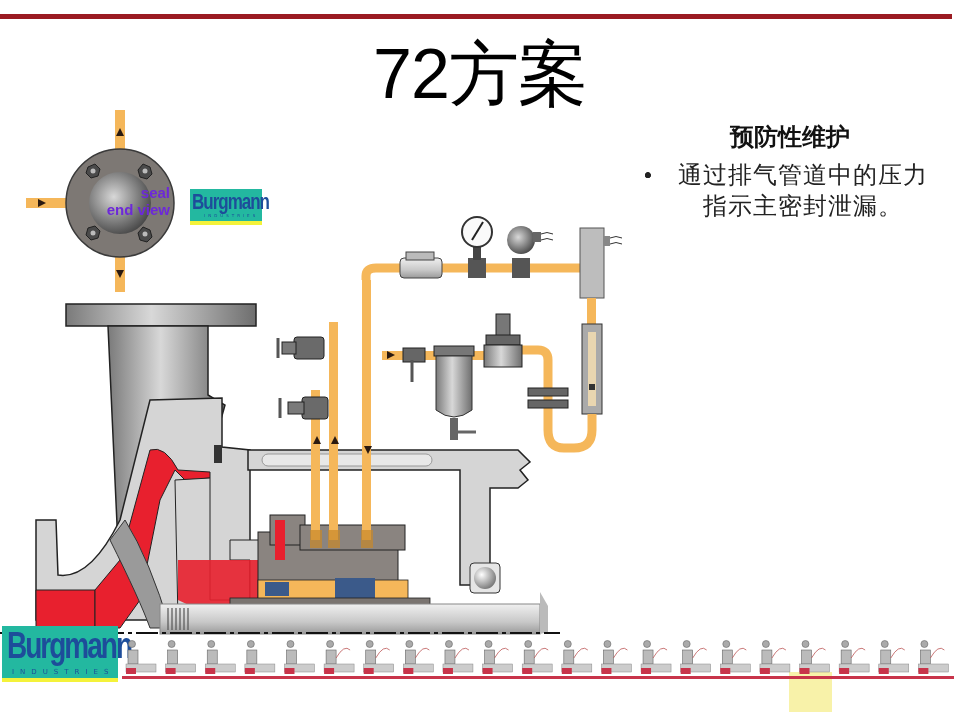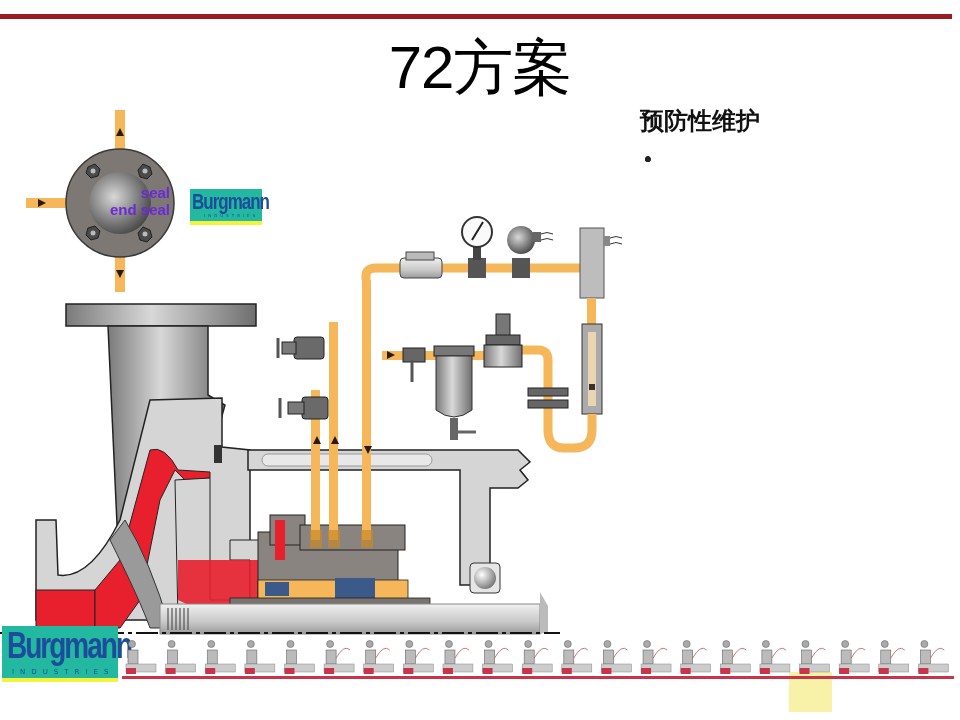--- a/index.html
+++ b/index.html
@@ -1,19 +1,19 @@
 <!DOCTYPE html>
 <html><head>
 <meta charset="utf-8">
 <style>
   html, body { margin:0; padding:0; background:#ffffff; }
   body { width:960px; height:720px; position:relative; overflow:hidden; font-family:"DejaVu Sans", sans-serif; }
   .top-rule { position:absolute; left:0; top:14px; width:952px; height:5px; background:#9b1b22; }
-  .title { position:absolute; left:0; top:28px; width:960px; text-align:center; font-size:60px; color:#000; font-family:"Liberation Sans", sans-serif; letter-spacing:-1px; }
-  .textpanel { position:absolute; left:640px; top:104px; width:300px; color:#111; }
+  .title { position:absolute; left:0; top:28px; width:960px; text-align:center; font-size:70px; color:#000; font-family:"Liberation Sans", sans-serif; letter-spacing:-1px; }
+  .textpanel { position:absolute; left:640px; top:120px; width:300px; color:#111;text-align:center; }
   .textpanel .heading { font-family:"DejaVu Sans", sans-serif; font-size:24px; font-weight:bold; line-height:34px; margin:0 0 2px 0; }
   .textpanel ul { list-style:none; margin:0; padding:0; }
   .textpanel li { position:relative; padding-left:26px; font-size:24px; line-height:31px; margin-bottom:6px; font-family:"DejaVu Sans", sans-serif; letter-spacing:1px; color:#222; }
   .textpanel li .bullet { position:absolute; left:2px; top:0; font-size:20px; }
   svg.diagram { position:absolute; left:0; top:0; }
   .seal-label { position:absolute; left:70px; top:184px; width:100px; text-align:right; color:#6d28d9; font-family:"Liberation Sans", sans-serif; font-weight:bold; font-size:15px; line-height:17px; }
   .logo-small { position:absolute; left:190px; top:189px; width:72px; height:32px; background:#23b8a0; border-bottom:4px solid #f4f23a; }
   .logo-small .brand { position:absolute; left:2px; top:1px; font-family:"Liberation Sans", sans-serif; font-weight:bold; font-size:17px; color:#1d4d9a; letter-spacing:-1px; transform:scaleY(1.25); transform-origin:top left; }
   .logo-small .sub { position:absolute; left:14px; top:24px; font-size:4px; color:#1d4d9a; letter-spacing:3px; }
   .logo-big { position:absolute; left:2px; top:626px; width:116px; height:52px; background:#23b8a0; border-bottom:4px solid #f4f23a; }
@@ -193,34 +193,34 @@
   </g>
   <g>
     <rect x="496" y="314" width="14" height="22" fill="#777" stroke="#222"></rect>
     <rect x="486" y="335" width="34" height="10" fill="#666" stroke="#222"></rect>
     <rect x="484" y="345" width="38" height="22" fill="url(#gmetal)" stroke="#222"></rect>
   </g>
 </svg>
 
 <div class="seal-label">
   <div>seal</div>
-  <div>end seal</div>
+  <div>end view</div>
 </div>
 
 <div class="logo-small">
   <span class="brand">Burgmann</span>
   <span class="sub">INDUSTRIES</span>
 </div>
 
 <div class="textpanel">
   <div class="heading">预防性维护</div>
   <ul>
     <li><span class="bullet">•</span></li>
     <li><span class="bullet">•</span></li>
-    <li><span class="bullet">•</span></li>
+    <li><span class="bullet">•</span><span>通过排气管道中的压力指示主密封泄漏。</span></li>
   </ul>
 </div>
 
 <div class="logo-big">
   <span class="brand">Burgmann</span>
   <span class="sub">INDUSTRIES</span>
 </div>
 
 <div class="highlight-box"></div>
 

